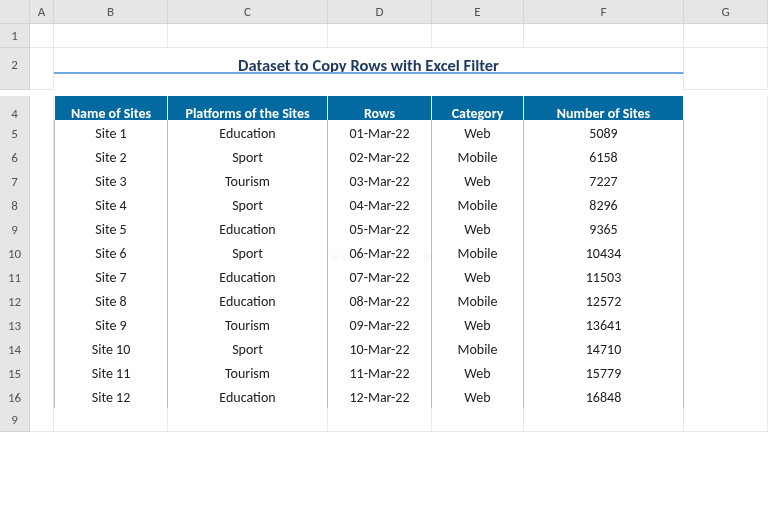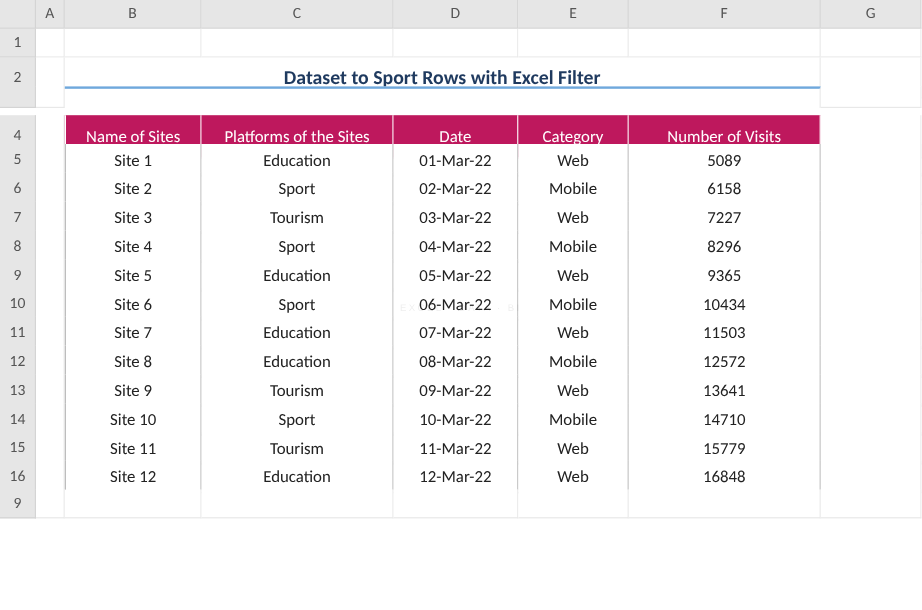--- a/index.html
+++ b/index.html
@@ -60,23 +60,23 @@
   .title-underline-row .rcell { line-height: 8px; font-size: 0; }
   .title-underline {
     grid-column: 3 / 8;
     border-top: 2px solid #6fa8dc;
     background: #fff;
     border-right: 1px solid #e8e8e8;
   }
   .hdr-row { height: 36px; }
   .hdr-row .rcell { line-height: 36px; }
   .thcell {
-    background: #be185d;
+    background: #0369a1;
     color: #fff;
-    font-weight: normal;
+    font-weight: bold;
     font-size: 14px;
     text-align: center;
     display: flex;
     align-items: center;
     justify-content: center;
     border-right: 1px solid #fff;
     border-bottom: 1px solid #fff;
   }
   .data-row { height: 27px; }
   .data-row .rcell { line-height: 27px; }
@@ -131,39 +131,39 @@
     <div class="cell"></div>
     <div class="cell"></div>
     <div class="cell"></div>
     <div class="cell"></div>
     <div class="cell"></div>
   </div>
 
   <div class="title-row" style="display:contents">
     <div class="rcell" style="height:34px">2</div>
     <div class="cell" style="height:34px"></div>
-    <div class="title-block" style="height:34px">Dataset to Sport Rows with Excel Filter</div>
+    <div class="title-block" style="height:34px">Dataset to Copy Rows with Excel Filter</div>
     <div class="cell" style="height:34px"></div>
   </div>
 
   <div class="title-underline-row" style="display:contents">
     <div class="rcell" style="height:18px;line-height:18px">3</div>
     <div class="cell" style="height:18px"></div>
     <div class="title-underline" style="height:18px"></div>
     <div class="cell" style="height:18px"></div>
   </div>
 
   <div class="hdr-row" style="display:contents">
     <div class="rcell" style="height:36px">4</div>
     <div class="cell" style="height:36px"></div>
     <div class="thcell" style="height:36px;border-left:1px solid #fff">Name of Sites</div>
     <div class="thcell" style="height:36px">Platforms of the Sites</div>
-    <div class="thcell" style="height:36px">Date</div>
+    <div class="thcell" style="height:36px">Rows</div>
     <div class="thcell" style="height:36px">Category</div>
-    <div class="thcell" style="height:36px">Number of Visits</div>
+    <div class="thcell" style="height:36px">Number of Sites</div>
     <div class="cell" style="height:36px"></div>
   </div>
 
   <div id="data-rows" style="display:contents"><div class="data-row" style="display: contents;"><div class="rcell" style="height:27px;line-height:27px">5</div><div class="cell" style="height:27px"></div><div class="dcell" style="height:27px;border-left:1px solid #bdbdbd">Site 1</div><div class="dcell" style="height:27px">Education</div><div class="dcell" style="height:27px">01-Mar-22</div><div class="dcell" style="height:27px">Web</div><div class="dcell" style="height:27px">5089</div><div class="cell" style="height:27px"></div></div><div class="data-row" style="display: contents;"><div class="rcell" style="height:27px;line-height:27px">6</div><div class="cell" style="height:27px"></div><div class="dcell" style="height:27px;border-left:1px solid #bdbdbd">Site 2</div><div class="dcell" style="height:27px">Sport</div><div class="dcell" style="height:27px">02-Mar-22</div><div class="dcell" style="height:27px">Mobile</div><div class="dcell" style="height:27px">6158</div><div class="cell" style="height:27px"></div></div><div class="data-row" style="display: contents;"><div class="rcell" style="height:27px;line-height:27px">7</div><div class="cell" style="height:27px"></div><div class="dcell" style="height:27px;border-left:1px solid #bdbdbd">Site 3</div><div class="dcell" style="height:27px">Tourism</div><div class="dcell" style="height:27px">03-Mar-22</div><div class="dcell" style="height:27px">Web</div><div class="dcell" style="height:27px">7227</div><div class="cell" style="height:27px"></div></div><div class="data-row" style="display: contents;"><div class="rcell" style="height:27px;line-height:27px">8</div><div class="cell" style="height:27px"></div><div class="dcell" style="height:27px;border-left:1px solid #bdbdbd">Site 4</div><div class="dcell" style="height:27px">Sport</div><div class="dcell" style="height:27px">04-Mar-22</div><div class="dcell" style="height:27px">Mobile</div><div class="dcell" style="height:27px">8296</div><div class="cell" style="height:27px"></div></div><div class="data-row" style="display: contents;"><div class="rcell" style="height:27px;line-height:27px">9</div><div class="cell" style="height:27px"></div><div class="dcell" style="height:27px;border-left:1px solid #bdbdbd">Site 5</div><div class="dcell" style="height:27px">Education</div><div class="dcell" style="height:27px">05-Mar-22</div><div class="dcell" style="height:27px">Web</div><div class="dcell" style="height:27px">9365</div><div class="cell" style="height:27px"></div></div><div class="data-row" style="display: contents;"><div class="rcell" style="height:27px;line-height:27px">10</div><div class="cell" style="height:27px"></div><div class="dcell" style="height:27px;border-left:1px solid #bdbdbd">Site 6</div><div class="dcell" style="height:27px">Sport</div><div class="dcell" style="height:27px">06-Mar-22</div><div class="dcell" style="height:27px">Mobile</div><div class="dcell" style="height:27px">10434</div><div class="cell" style="height:27px"></div></div><div class="data-row" style="display: contents;"><div class="rcell" style="height:27px;line-height:27px">11</div><div class="cell" style="height:27px"></div><div class="dcell" style="height:27px;border-left:1px solid #bdbdbd">Site 7</div><div class="dcell" style="height:27px">Education</div><div class="dcell" style="height:27px">07-Mar-22</div><div class="dcell" style="height:27px">Web</div><div class="dcell" style="height:27px">11503</div><div class="cell" style="height:27px"></div></div><div class="data-row" style="display: contents;"><div class="rcell" style="height:27px;line-height:27px">12</div><div class="cell" style="height:27px"></div><div class="dcell" style="height:27px;border-left:1px solid #bdbdbd">Site 8</div><div class="dcell" style="height:27px">Education</div><div class="dcell" style="height:27px">08-Mar-22</div><div class="dcell" style="height:27px">Mobile</div><div class="dcell" style="height:27px">12572</div><div class="cell" style="height:27px"></div></div><div class="data-row" style="display: contents;"><div class="rcell" style="height:27px;line-height:27px">13</div><div class="cell" style="height:27px"></div><div class="dcell" style="height:27px;border-left:1px solid #bdbdbd">Site 9</div><div class="dcell" style="height:27px">Tourism</div><div class="dcell" style="height:27px">09-Mar-22</div><div class="dcell" style="height:27px">Web</div><div class="dcell" style="height:27px">13641</div><div class="cell" style="height:27px"></div></div><div class="data-row" style="display: contents;"><div class="rcell" style="height:27px;line-height:27px">14</div><div class="cell" style="height:27px"></div><div class="dcell" style="height:27px;border-left:1px solid #bdbdbd">Site 10</div><div class="dcell" style="height:27px">Sport</div><div class="dcell" style="height:27px">10-Mar-22</div><div class="dcell" style="height:27px">Mobile</div><div class="dcell" style="height:27px">14710</div><div class="cell" style="height:27px"></div></div><div class="data-row" style="display: contents;"><div class="rcell" style="height:27px;line-height:27px">15</div><div class="cell" style="height:27px"></div><div class="dcell" style="height:27px;border-left:1px solid #bdbdbd">Site 11</div><div class="dcell" style="height:27px">Tourism</div><div class="dcell" style="height:27px">11-Mar-22</div><div class="dcell" style="height:27px">Web</div><div class="dcell" style="height:27px">15779</div><div class="cell" style="height:27px"></div></div><div class="data-row" style="display: contents;"><div class="rcell" style="height:27px;line-height:27px">16</div><div class="cell" style="height:27px"></div><div class="dcell" style="height:27px;border-left:1px solid #bdbdbd">Site 12</div><div class="dcell" style="height:27px">Education</div><div class="dcell" style="height:27px">12-Mar-22</div><div class="dcell" style="height:27px">Web</div><div class="dcell" style="height:27px">16848</div><div class="cell" style="height:27px"></div></div></div>
 
   <div class="empty-row" style="display:contents">
     <div class="rcell">9</div>
     <div class="cell"></div>
     <div class="cell"></div>
     <div class="cell"></div>

